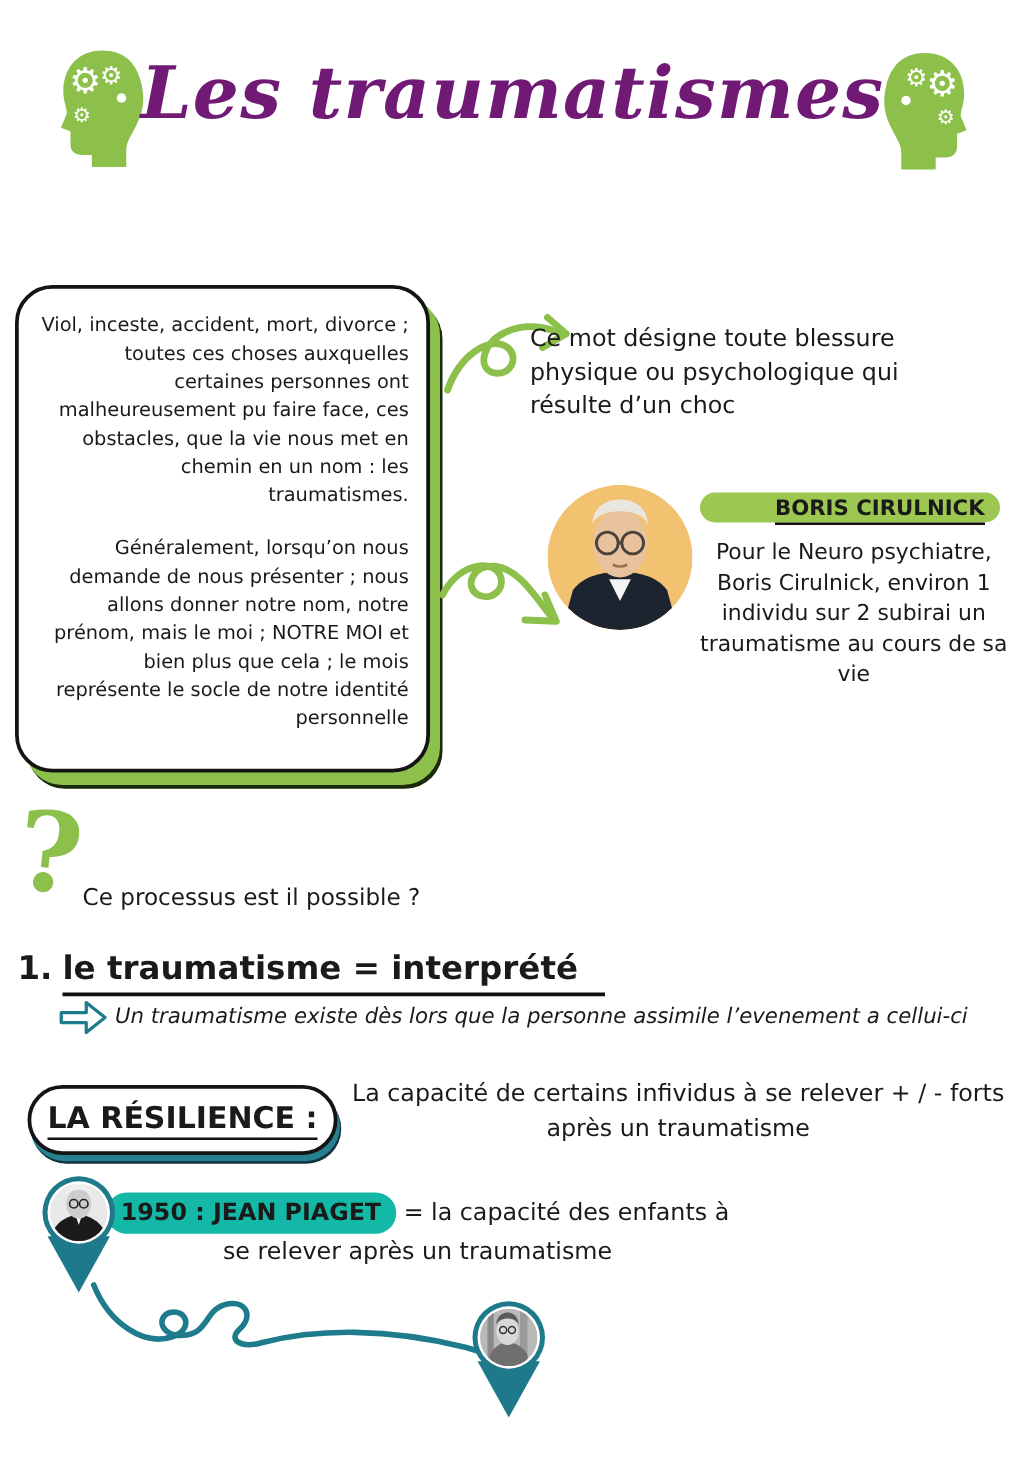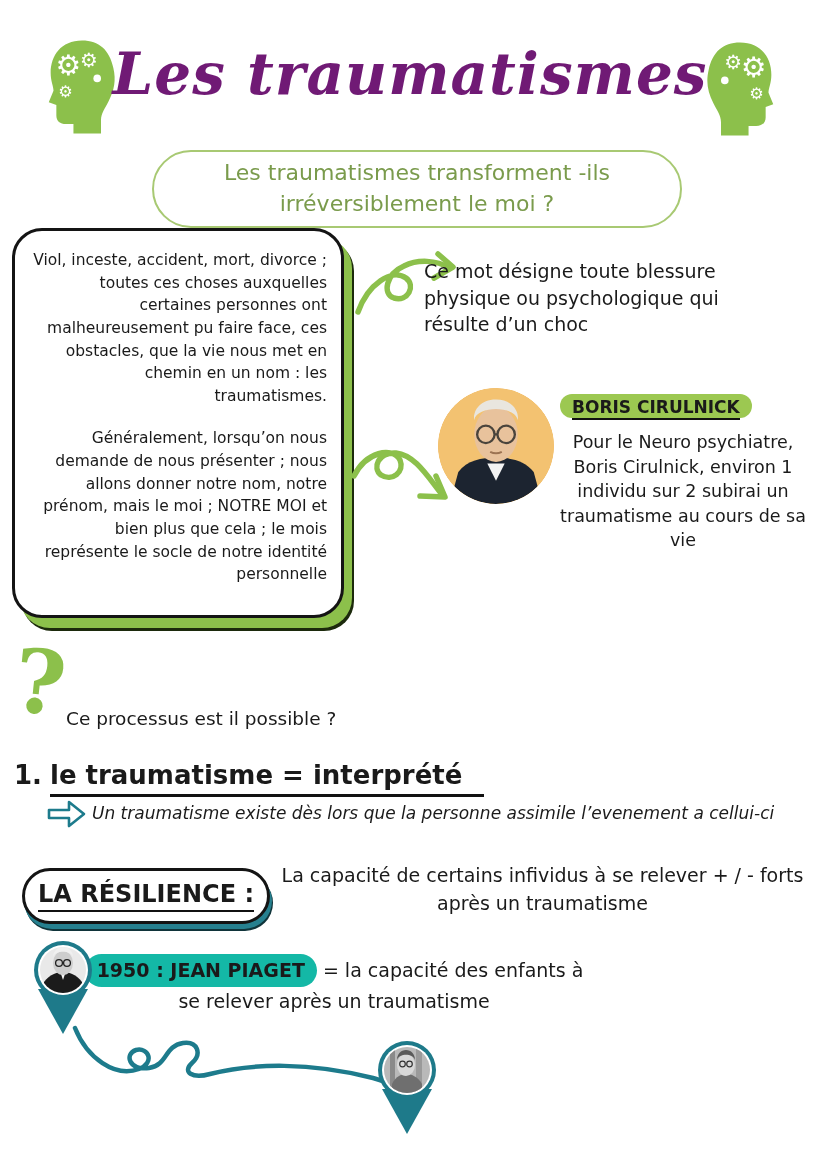--- a/index.html
+++ b/index.html
@@ -40,21 +40,21 @@
   .definition-text {
     left:424px; top:258px; width:360px; text-align:left;
     font-size:19px; line-height:1.4;
   }
 
   
   .expert-name-pill {
     left:560px; top:394px; padding:3px 12px 1px 12px;
     background:#9cc851; border-radius:15px; font-weight:bold; font-size:17px;
   }
-  .expert-name-pill .u { border-bottom:2.5px solid #111; padding-bottom:1px; }
+  .expert-name-pill .u { border-bottom:2.5px solid #111; padding-bottom:1px;margin-left:48px; }
   .expert-text {
     left:550px; top:430px; width:266px; text-align:center;
     font-size:17.5px; line-height:1.4;
   }
   .photo { border-radius:50%; overflow:hidden; }
 
   
   .qmark {
     left:14px; top:638px; font-family:"DejaVu Serif", serif; font-weight:bold;
     font-size:88px; color:#8cc04b; transform:rotate(6deg); line-height:1;
@@ -114,23 +114,20 @@
   <div class="abs title">Les traumatismes</div>
 
   <svg class="abs head-icon head-right" viewBox="0 0 80 100">
     <path fill="#8cc04b" d="M40,2 C18,2 7,18 7,36 C7,45 10,50 10,55 L5,67 L13,70 L13,81 C13,87 17,90 23,90 L31,90 L31,100 L60,100 L60,86 C60,79 64,74 68,66 C74,54 76,44 73,31 C69,12 58,2 40,2 Z"></path>
     <text x="12" y="38" font-size="30" fill="#ffffff">⚙</text>
     <text x="38" y="30" font-size="21" fill="#ffffff">⚙</text>
     <text x="15" y="62" font-size="17" fill="#ffffff">⚙</text>
     <circle cx="56" cy="42" r="4" fill="#ffffff"></circle>
   </svg>
 
-  <div class="abs subtitle-box">
-    <span>Les traumatismes transforment -ils irréversiblement le moi ?</span>
-  </div>
 
   <div class="abs intro-box">
     <p>Viol, inceste, accident, mort, divorce ; toutes ces choses auxquelles certaines personnes ont malheureusement pu faire face, ces obstacles, que la vie nous met en chemin en un nom : les traumatismes.</p>
     <p>Généralement, lorsqu’on nous demande de nous présenter ; nous allons donner notre nom, notre prénom, mais le moi ; NOTRE MOI et bien plus que cela ; le mois représente le socle de notre identité personnelle</p>
   </div>
 
   <svg class="abs" style="left:352px; top:242px;" width="112" height="100" viewBox="0 0 112 100">
     <path d="M6,70 C16,42 40,26 54,36 C64,44 56,60 42,56 C30,52 34,32 52,24 C66,17 84,18 98,26" fill="none" stroke="#8cc04b" stroke-width="5.5" stroke-linecap="round"></path>
     <path d="M86,12 L101,25 L82,36" fill="none" stroke="#8cc04b" stroke-width="5.5" stroke-linecap="round" stroke-linejoin="round"></path>
   </svg>

